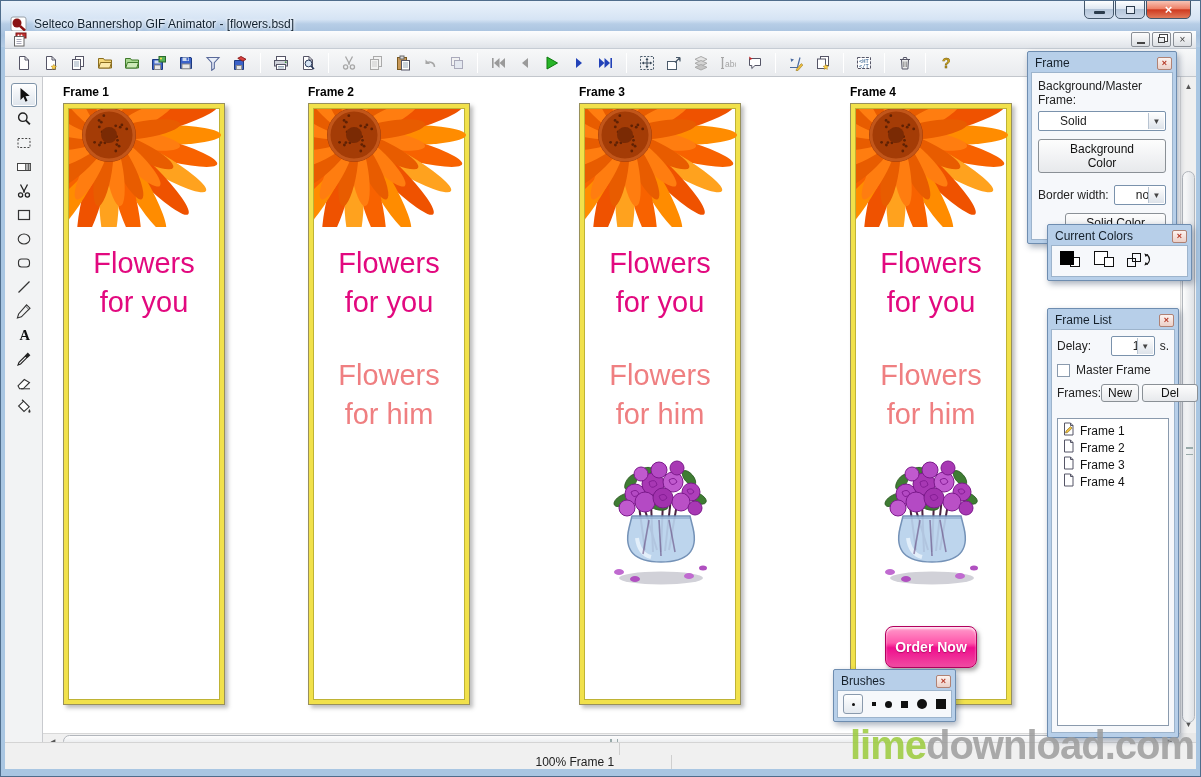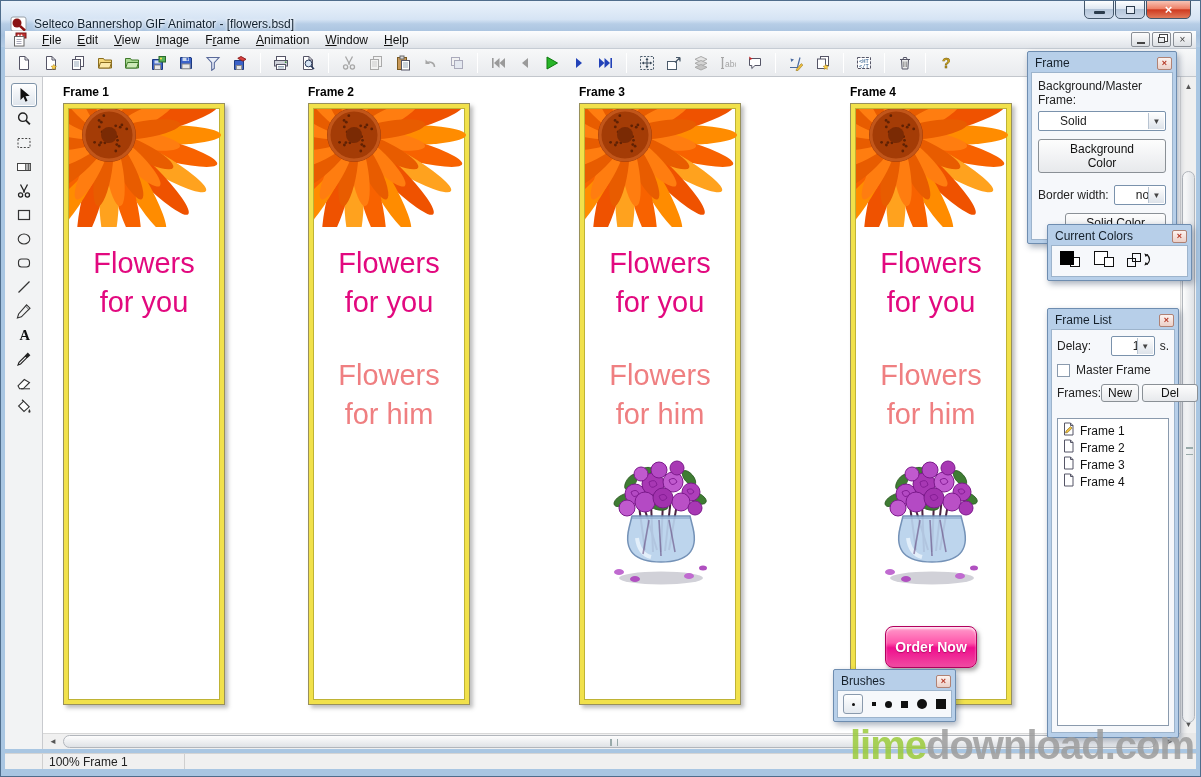--- a/index.html
+++ b/index.html
@@ -74,21 +74,21 @@
 .panel-body{background:#f6f8fb;border:1px solid #9db4cc;padding:6px;font-size:12px;color:#222;}
 .dropdown{background:#fff;border:1px solid #7a92ac;border-radius:2px;height:20px;display:flex;align-items:center;padding-left:21px;position:relative;}
 .dd-arrow{position:absolute;right:1px;top:1px;bottom:1px;width:16px;background:linear-gradient(#fefefe,#dde3ea);border-left:1px solid #b8c4d2;display:flex;align-items:center;justify-content:center;font-size:8px;color:#444;}
 .pbtn{border:1px solid #8a9096;border-radius:3px;background:linear-gradient(#fdfdfd,#e7e9ec);font-size:12px;color:#111;padding:2px 20px;font-family:"Liberation Sans",sans-serif;}
 .row{display:flex;align-items:center;margin-bottom:7px;}
 .checkbox{width:13px;height:13px;background:#fff;border:1px solid #8a9aad;margin-right:6px;}
 .listbox{background:#fff;border:1px solid #8a9aad;overflow:hidden;}
 .list-item{display:flex;align-items:center;gap:5px;height:17px;padding-left:4px;font-size:12px;color:#111;}
 
 
-.statusbar{position:absolute;left:4px;right:4px;bottom:7px;height:16px;background:#f0f0f0;border-top:1px solid #d4d4d4;display:flex;align-items:center;font-size:12px;color:#222;}
+.statusbar{position:absolute;left:4px;right:4px;bottom:7px;height:27px;background:#f0f0f0;border-top:1px solid #d4d4d4;display:flex;align-items:center;font-size:12px;color:#222;flex-direction:column;}
 .status-cell0{width:38px;height:100%;border-right:1px solid #cfcfcf;}
 .status-cell1{width:142px;height:100%;border-right:1px solid #cfcfcf;display:flex;align-items:center;padding-left:6px;}
 
 
 .watermark{position:absolute;right:6px;bottom:8px;z-index:9;font-size:40px;font-weight:bold;letter-spacing:-1px;opacity:.85;pointer-events:none;}
 .watermark .lime{color:#9bcb3c;}
 .watermark .rest{color:#9d9d9d;}
 
 
 .brush-row{display:flex;align-items:center;gap:9px;height:24px;padding:0 4px;}
@@ -122,21 +122,20 @@
   </div>
 
   <div class="menubar">
     <span class="mdi-doc"><svg width="15" height="15" viewBox="0 0 15 15">
           <rect x="3" y="1" width="10" height="5" fill="#c03030" stroke="#7c1818"></rect>
           <circle cx="5.5" cy="3.5" r="1" fill="#fff"></circle>
           <circle cx="8.5" cy="3.5" r="1" fill="#fff"></circle>
           <rect x="1.5" y="4.5" width="9.5" height="9.5" fill="#fff" stroke="#666"></rect>
           <path d="M3.5 7.5h5M3.5 9.5h5M3.5 11.5h5" stroke="#aab"></path>
         </svg></span>
-    <span id="menu-items"><span class="menu-item"><u>F</u>ile</span><span class="menu-item"><u>E</u>dit</span><span class="menu-item"><u>V</u>iew</span><span class="menu-item"><u>I</u>mage</span><span class="menu-item">F<u>r</u>ame</span><span class="menu-item"><u>A</u>nimation</span><span class="menu-item"><u>W</u>indow</span><span class="menu-item"><u>H</u>elp</span></span>
     <div class="mdibtns">
       <div class="mdib">
           <div class="bar"></div>
         </div>
       <div class="mdib">
           <div class="rest"></div>
         </div>
       <div class="mdib">×</div>
     </div>
   </div>

